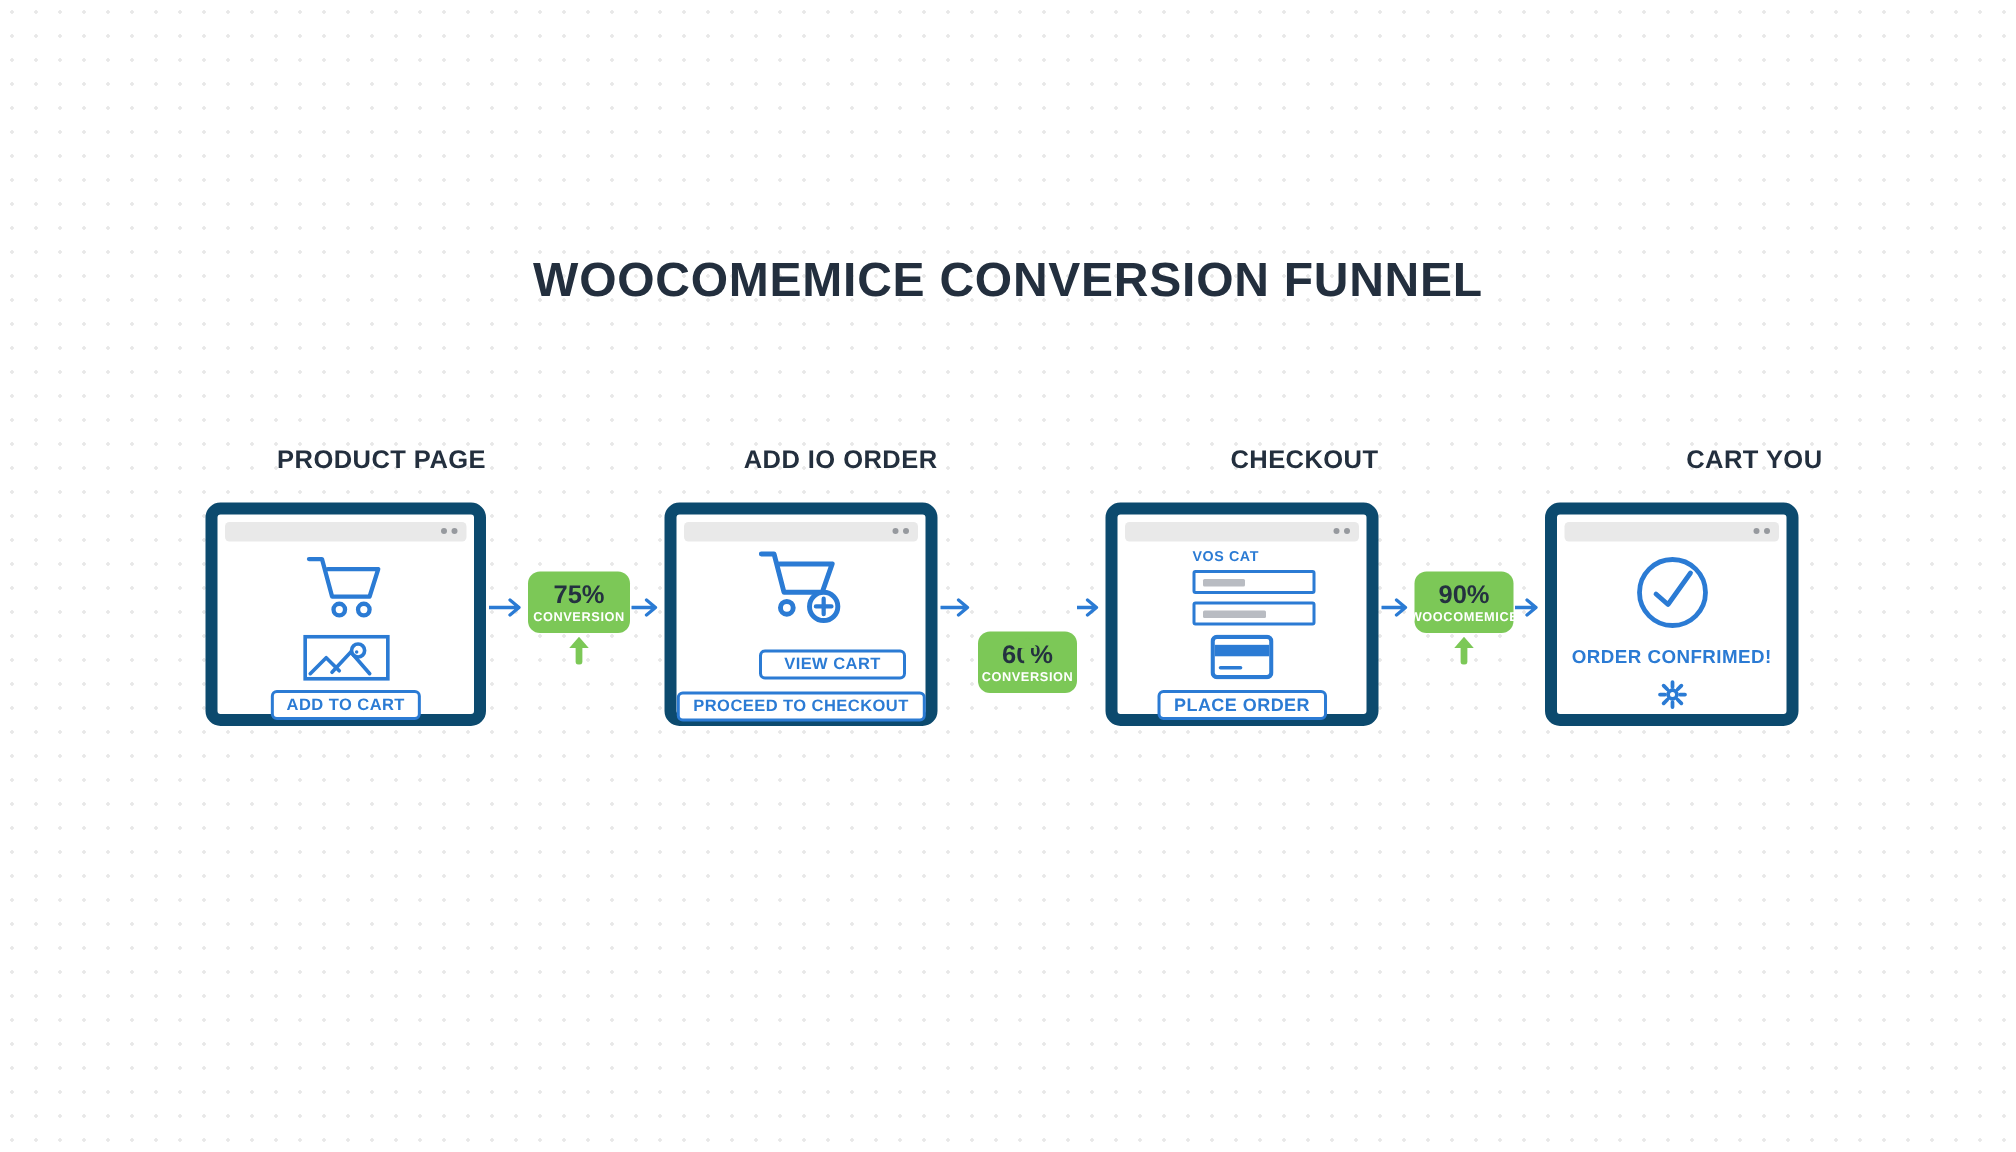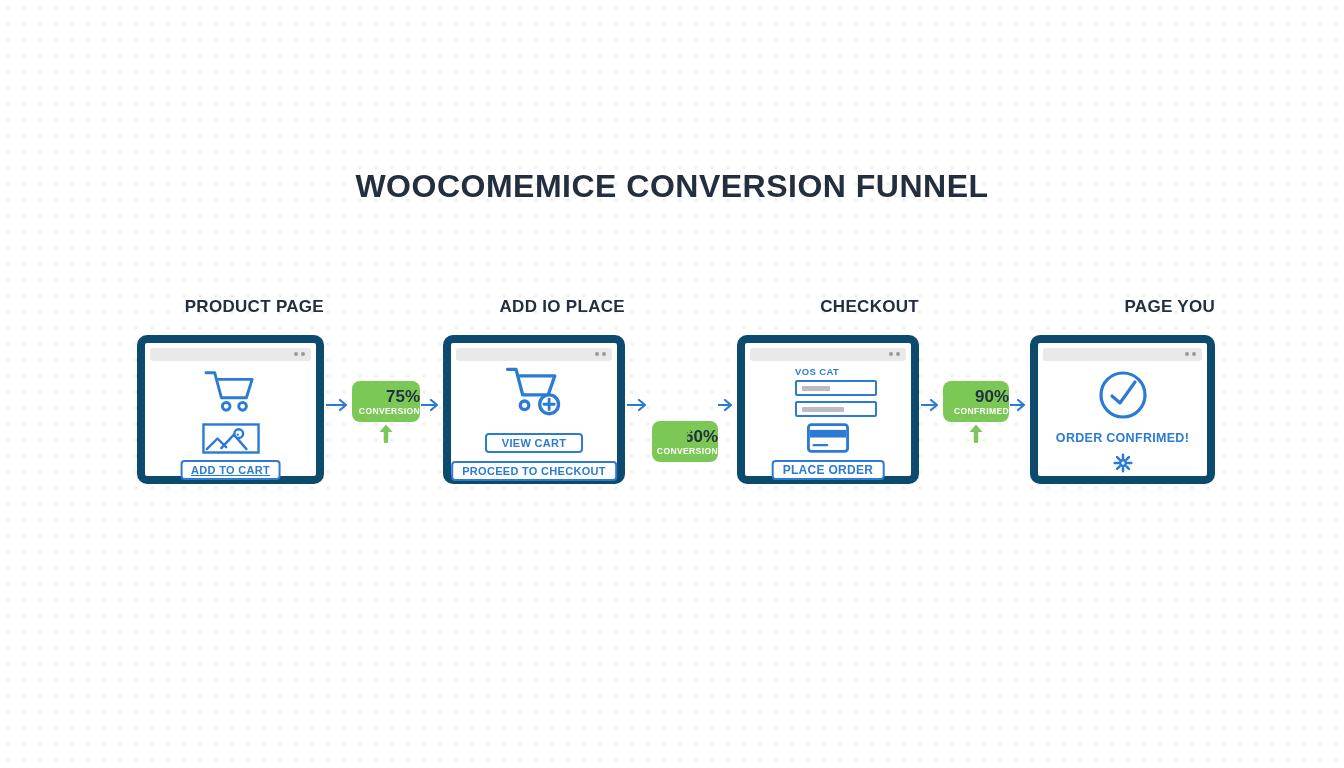--- a/index.html
+++ b/index.html
@@ -50,21 +50,21 @@
     color: #2b7bd4; background: #fff;
     font-weight: 700; font-size: 11px; letter-spacing: 0.3px;
     display: flex; align-items: center; justify-content: center;
     white-space: nowrap; padding: 0 9px; height: 20px;
   }
   .icon-center { position: absolute; left: 50%; transform: translateX(-50%); }
   .badge {
     position: absolute; top: 381px; height: 41px;
     background: #7cc857; border-radius: 8px;
     display: flex; flex-direction: column;
-    align-items: flex-end; justify-content: center;
+    align-items: center; justify-content: center;
   }
   .badge-pct { font-size: 17px; font-weight: 700; color: #243140; line-height: 18px; }
   .badge-label { font-size: 8.5px; font-weight: 700; color: #ffffff; letter-spacing: 0.4px; line-height: 10px; }
   .h-arrow { position: absolute; top: 397px; }
   .up-arrow { position: absolute; top: 423px; }
   .form-label {
     position: absolute; left: 50px; top: 23px;
     font-size: 9.5px; font-weight: 700; color: #2b7bd4; letter-spacing: 0.4px;
   }
   .text-input {
@@ -80,59 +80,59 @@
     text-align: center; font-size: 12.5px; font-weight: 700;
     color: #2b7bd4; letter-spacing: 0.3px;
   }
 </style>
 </head>
 <body>
 
 <div class="title">WOOCOMEMICE CONVERSION FUNNEL</div>
 
 <div class="stage-heading" style="left:137px;width:187px;">PRODUCT PAGE</div>
-<div class="stage-heading" style="left:443px;width:182px;">ADD IO PLACE</div>
+<div class="stage-heading" style="left:443px;width:182px;">ADD IO ORDER</div>
 <div class="stage-heading" style="left:737px;width:182px;">CHECKOUT</div>
-<div class="stage-heading" style="left:1030px;width:185px;">PAGE YOU</div>
+<div class="stage-heading" style="left:1030px;width:185px;">CART YOU</div>
 
 <div class="card" style="left:137px;width:187px;">
   <div class="browser-bar">
     <div class="browser-dots">
         <i></i>
         <i></i>
       </div>
   </div>
   <svg class="icon-center" style="top:22px;" width="62" height="50" viewBox="0 0 64 52">
     <path d="M6 8 h9 l7 26 h26 l6 -19 H19" fill="none" stroke="#2b7bd4" stroke-width="3" stroke-linecap="round" stroke-linejoin="round"></path>
     <circle cx="27" cy="43" r="4" fill="none" stroke="#2b7bd4" stroke-width="3"></circle>
     <circle cx="44" cy="43" r="4" fill="none" stroke="#2b7bd4" stroke-width="3"></circle>
   </svg>
   <svg class="icon-center" style="top:80px;" width="58" height="31" viewBox="0 0 60 32">
     <rect x="1.5" y="1.5" width="57" height="29" fill="none" stroke="#2b7bd4" stroke-width="2.5"></rect>
     <path d="M5 27 L16 16 L25 25 M20 26 L33 12 L46 27" fill="none" stroke="#2b7bd4" stroke-width="2.5" stroke-linecap="round" stroke-linejoin="round"></path>
     <circle cx="38" cy="11" r="4.5" fill="#ffffff" stroke="#2b7bd4" stroke-width="2.5"></circle>
     <circle cx="37" cy="12" r="1.2" fill="#2b7bd4"></circle>
   </svg>
-  <div class="btn" style="top:117px;text-decoration:underline;">ADD TO CART</div>
+  <div class="btn" style="top:117px;">ADD TO CART</div>
 </div>
 
 <div class="card" style="left:443px;width:182px;">
   <div class="browser-bar">
     <div class="browser-dots">
         <i></i>
         <i></i>
       </div>
   </div>
   <svg class="icon-center" style="top:18px;" width="68" height="62" viewBox="0 0 72 64">
     <path d="M8 8 h9 l7 27 h27 l7 -20 H21" fill="none" stroke="#2b7bd4" stroke-width="3.5" stroke-linecap="round" stroke-linejoin="round"></path>
     <circle cx="26" cy="46" r="4.5" fill="none" stroke="#2b7bd4" stroke-width="3.5"></circle>
     <circle cx="52" cy="45" r="10" fill="#ffffff" stroke="#2b7bd4" stroke-width="3.5"></circle>
     <path d="M46.5 45 h11 M52 39.5 v11" fill="none" stroke="#2b7bd4" stroke-width="3" stroke-linecap="round"></path>
   </svg>
-  <div class="btn" style="top:90px;width:98px;">VIEW CART</div>
+  <div class="btn" style="top:90px;width:98px;margin-left:21px;">VIEW CART</div>
   <div class="btn" style="top:118px;">PROCEED TO CHECKOUT</div>
 </div>
 
 <div class="card" style="left:737px;width:182px;">
   <div class="browser-bar">
     <div class="browser-dots">
         <i></i>
         <i></i>
       </div>
   </div>
@@ -144,21 +144,21 @@
     <span class="placeholder-bar" style="width:42px;"></span>
   </div>
   <svg class="icon-center" style="top:80px;" width="42" height="30" viewBox="0 0 44 31">
     <rect x="1.5" y="1.5" width="41" height="28" rx="3" fill="none" stroke="#2b7bd4" stroke-width="3"></rect>
     <rect x="3" y="7" width="38" height="8" fill="#2b7bd4"></rect>
     <path d="M7 23 h14" stroke="#2b7bd4" stroke-width="2.5" stroke-linecap="round"></path>
   </svg>
   <div class="btn" style="top:117px;font-size:12px;">PLACE ORDER</div>
 </div>
 
-<div class="card" style="left:1030px;width:185px;text-decoration:underline;">
+<div class="card" style="left:1030px;width:169px;text-decoration:underline;">
   <div class="browser-bar">
     <div class="browser-dots">
         <i></i>
         <i></i>
       </div>
   </div>
   <svg class="icon-center" style="top:26px;" width="52" height="52" viewBox="0 0 52 52">
     <circle cx="26" cy="26" r="22" fill="none" stroke="#2b7bd4" stroke-width="3.2"></circle>
     <path d="M15 27 L23 34 L38 13" fill="none" stroke="#2b7bd4" stroke-width="3.2" stroke-linecap="round" stroke-linejoin="round"></path>
   </svg>
@@ -175,21 +175,21 @@
 <div class="badge" style="left:352px;width:68px;">
   <div class="badge-pct">75%</div>
   <div class="badge-label">CONVERSION</div>
 </div>
 <div class="badge" style="left:652px;width:66px;margin-top:40px;">
   <div class="badge-pct">60%</div>
   <div class="badge-label">CONVERSION</div>
 </div>
 <div class="badge" style="left:943px;width:66px;">
   <div class="badge-pct">90%</div>
-  <div class="badge-label">CONFRIMED</div>
+  <div class="badge-label">WOOCOMEMICE</div>
 </div>
 
 <svg class="h-arrow" style="left:326px;" width="26" height="16" viewBox="0 0 26 16">
   <path d="M0 8 H19 M14 3 L20 8 L14 13" fill="none" stroke="#2b7bd4" stroke-width="2.2" stroke-linecap="round" stroke-linejoin="round"></path>
 </svg>
 <svg class="h-arrow" style="left:421px;" width="22" height="16" viewBox="0 0 22 16">
   <path d="M0 8 H15 M10 3 L16 8 L10 13" fill="none" stroke="#2b7bd4" stroke-width="2.2" stroke-linecap="round" stroke-linejoin="round"></path>
 </svg>
 <svg class="h-arrow" style="left:627px;" width="24" height="16" viewBox="0 0 24 16">
   <path d="M0 8 H17 M12 3 L18 8 L12 13" fill="none" stroke="#2b7bd4" stroke-width="2.2" stroke-linecap="round" stroke-linejoin="round"></path>

